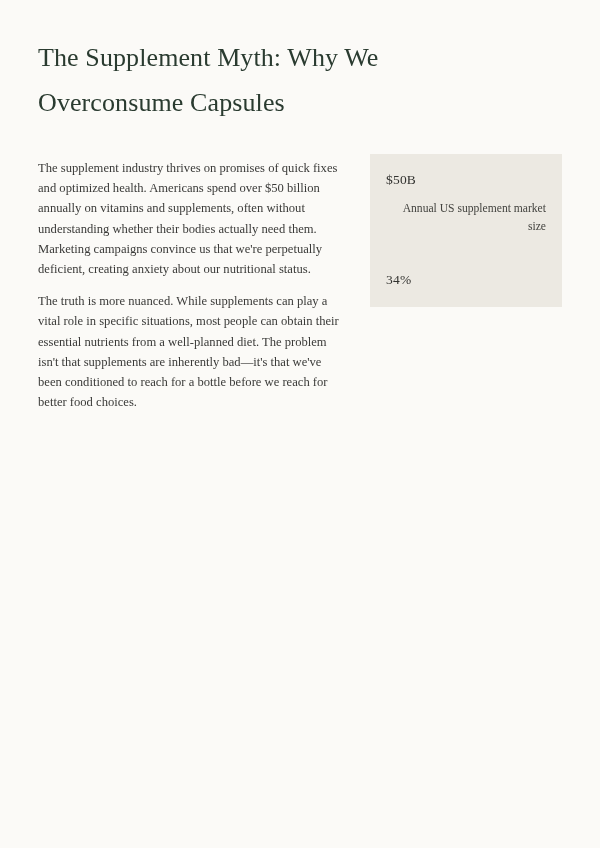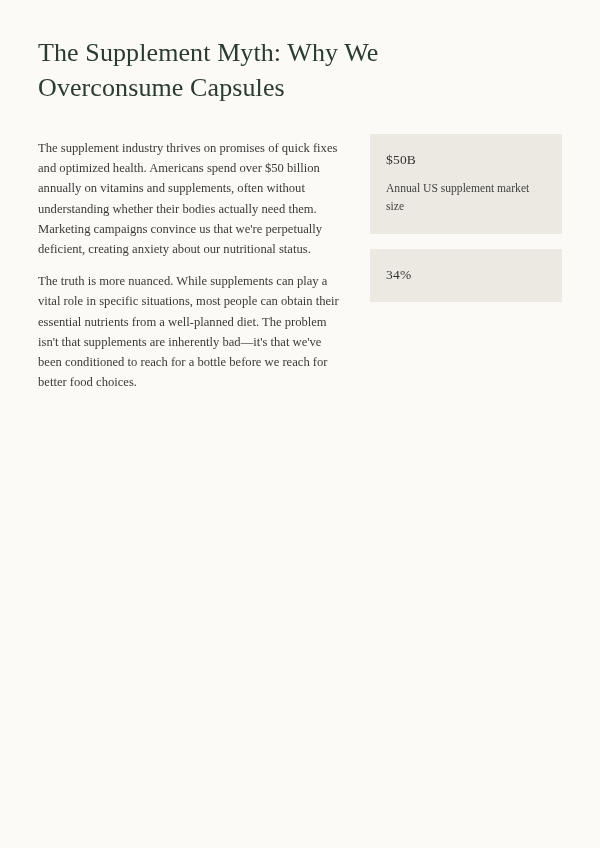--- a/index.html
+++ b/index.html
@@ -22,21 +22,21 @@
     box-sizing: border-box;
     padding: 30px 38px 0 38px;
   }
 
   .article-title {
     margin: 0;
     padding: 0;
     font-family: "Liberation Serif", "DejaVu Serif", serif;
     font-size: 26px;
     font-weight: 400;
-    line-height: 35px;
+    line-height: 45px;
     letter-spacing: 0.1px;
     color: #2A3B30;
     max-width: 420px;
     padding-top: 5px;
   }
 
   .content-row {
     display: flex;
     flex-direction: row;
     align-items: flex-start;
@@ -59,21 +59,20 @@
   .body-paragraph:last-child {
     margin-bottom: 0;
   }
 
   .stats-column {
     flex: 0 0 192px;
     width: 192px;
     margin-left: 26px;
     display: flex;
     flex-direction: column;
-    gap: 15px;
   }
 
   .stat-card {
     background: #ECE9E2;
     box-sizing: border-box;
     padding: 17px 16px 18px 16px;
   }
 
   .stat-value {
     display: block;
@@ -84,20 +83,21 @@
     letter-spacing: 0.2px;
   }
 
   .stat-label {
     display: block;
     margin-top: 11px;
     font-family: "Liberation Serif", "DejaVu Serif", serif;
     font-size: 11.6px;
     line-height: 18px;
     color: #43433F;
+    text-align: right;
   }
 </style>
 </head>
 <body>
 
 <div class="page">
 
   <h1 class="article-title">The Supplement Myth: Why We Overconsume Capsules</h1>
 
   <div class="content-row">

